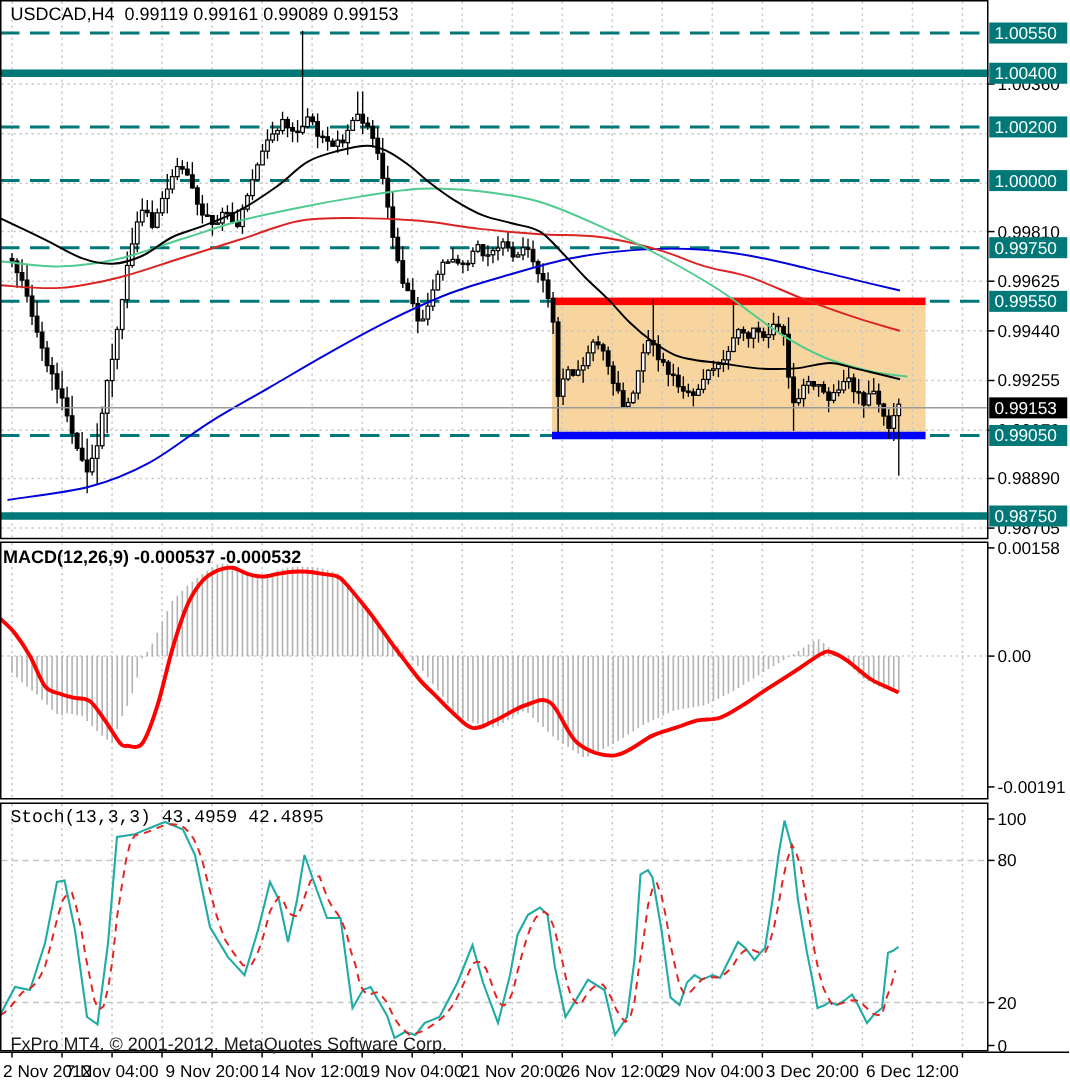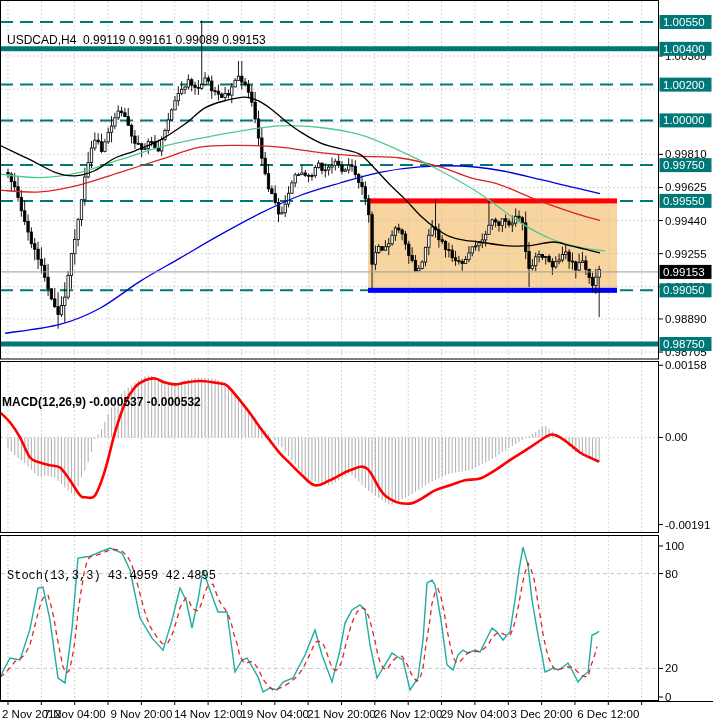--- a/index.html
+++ b/index.html
@@ -1,32 +1,33 @@
 <!DOCTYPE html>
 <html><head>
 <meta charset="utf-8">
 <style>
   html,body{margin:0;padding:0;background:#fff;}
   .chart-root{position:relative;width:713px;height:727px;background:#ffffff;overflow:hidden;
     font-family:"Liberation Sans", sans-serif;}
-  .overlay-label{position:absolute;font-size:12px;color:#000;white-space:pre;z-index:5;margin-top:31px;}
+  .overlay-label{position:absolute;font-size:12px;color:#000;white-space:pre;z-index:5;}
   #main-title{left:7px;top:2px;}
   #macd-label{left:2px;top:364px;font-weight:bold;}
   #stoch-label{left:7px;top:538px;font-family:Liberation Mono, monospace;}
   #footer-text{left:7px;top:689px;color:#1a1a1a;}
   svg{position:absolute;left:0;top:0;z-index:1;}
   text{font-family:"Liberation Sans", sans-serif;}
 </style>
 </head>
 <body>
 
 <div class="chart-root">
   <div id="main-title" class="overlay-label">USDCAD,H4  0.99119 0.99161 0.99089 0.99153</div>
   <div id="macd-label" class="overlay-label">MACD(12,26,9) -0.000537 -0.000532</div>
   <div id="stoch-label" class="overlay-label">Stoch(13,3,3) 43.4959 42.4895</div>
+  <div id="footer-text" class="overlay-label">FxPro MT4, © 2001-2012, MetaQuotes Software Corp.</div>
   <svg id="chart-svg" width="713" height="727">
       <rect x="0" y="0" width="713" height="727" fill="#fff"></rect>
       <rect x="368" y="200.89445438282382" width="249" height="89.44543828264767" fill="#f8d59e"></rect>
       <g stroke="#c6c6c6" stroke-width="1" stroke-dasharray="1.5 2.5">
         <line x1="8" y1="1" x2="8" y2="358"></line>
         <line x1="8" y1="362" x2="8" y2="532"></line>
         <line x1="8" y1="536" x2="8" y2="700"></line>
         <line x1="41.35" y1="1" x2="41.35" y2="358"></line>
         <line x1="41.35" y1="362" x2="41.35" y2="532"></line>
         <line x1="41.35" y1="536" x2="41.35" y2="700"></line>

